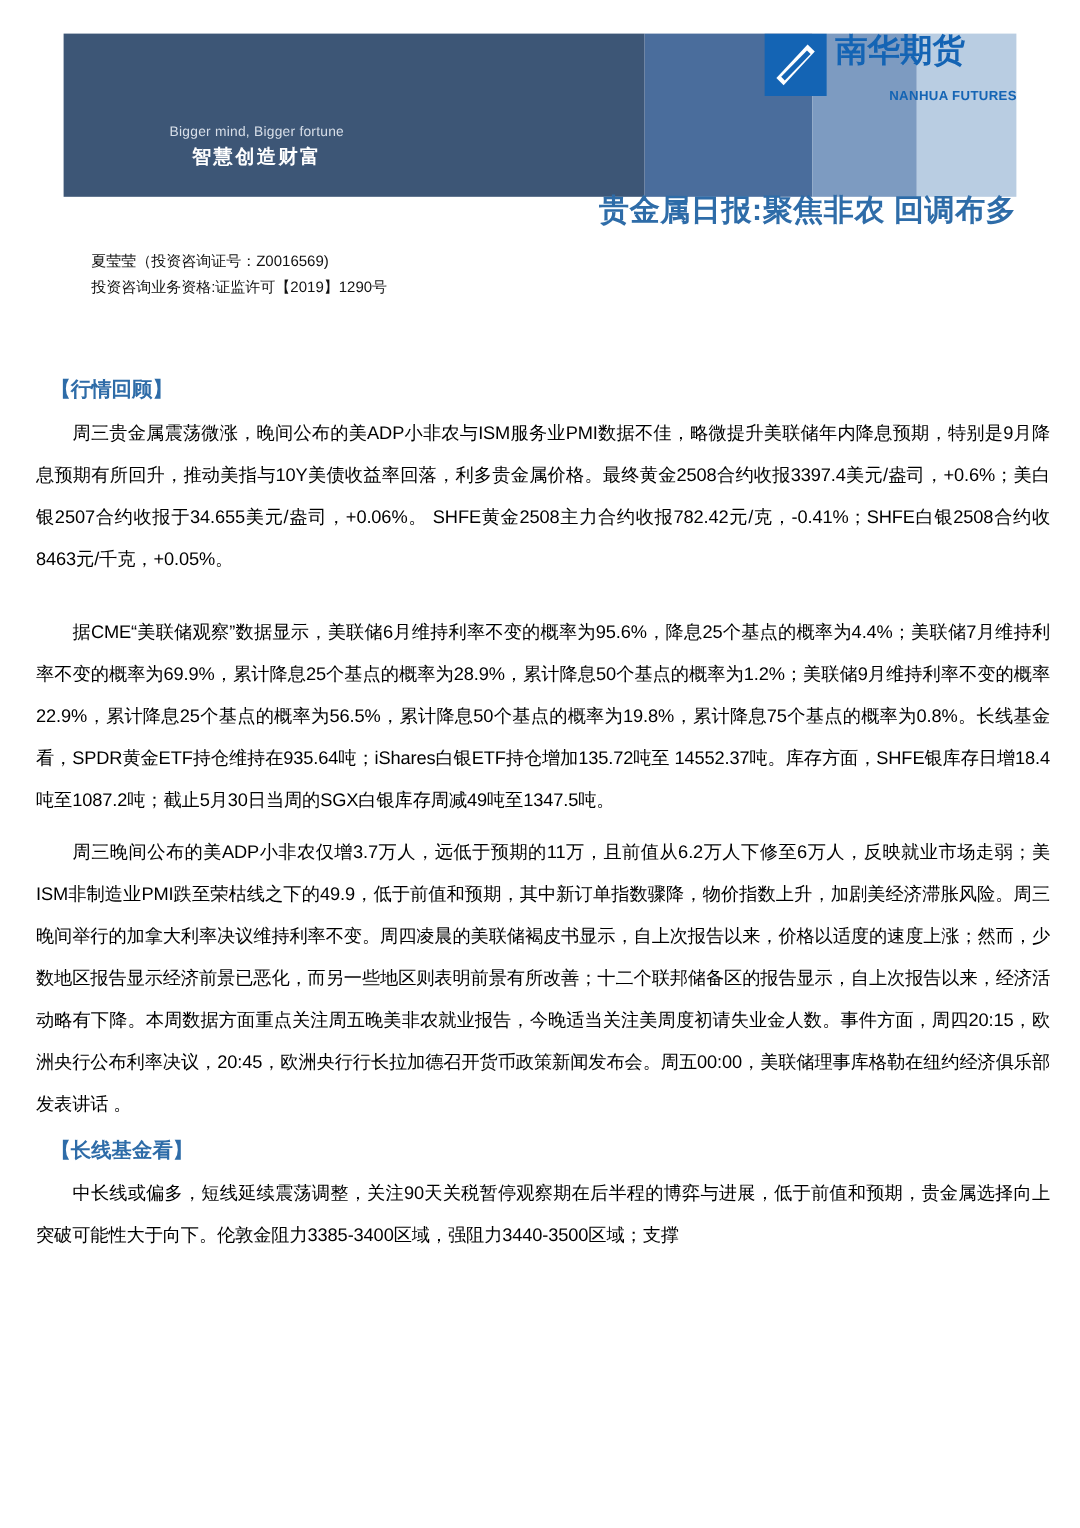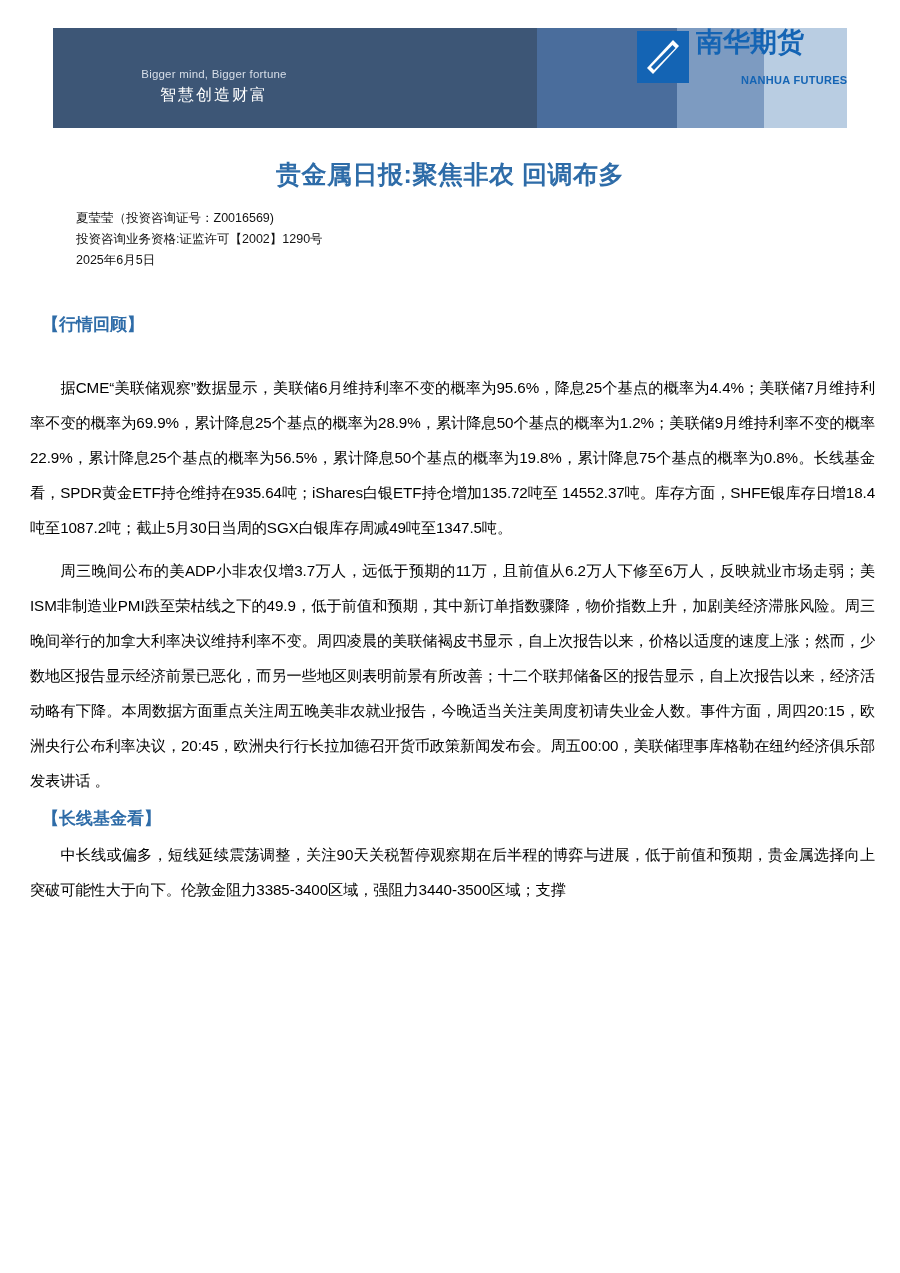--- a/index.html
+++ b/index.html
@@ -15,21 +15,21 @@
     overflow: hidden;
     position: relative;
   }
 
   
   .banner {
     position: absolute;
     left: 53px;
     top: 28px;
     width: 794px;
-    height: 100px;
+    height: 136px;
     display: flex;
     flex-direction: row;
   }
   .band {
     height: 100%;
   }
   .band-1 { width: 484px; background: #3d5676; position: relative; }
   .band-2 { width: 140px; background: #4a6d9c; }
   .band-3 { width: 87px;  background: #7d9bc1; }
   .band-4 { width: 83px;  background: #b9cde2; }
@@ -44,34 +44,33 @@
   .slogan-en {
     color: #d7dee8;
     font-size: 11.5px;
     letter-spacing: 0.2px;
     line-height: 1.4;
     white-space: nowrap;
   }
   .slogan-cn {
     color: #ffffff;
     font-size: 16px;
-    font-weight: normal;
+    font-weight: bold;
     letter-spacing: 2px;
     margin-top: 3px;
     white-space: nowrap;
   }
 
   
   .logo {
     position: absolute;
     left: 637px;
     top: 28px;
     height: 58px;
     display: flex;
-    align-items: center;
     gap: 7px;
     z-index: 5;
   }
   .logo-mark {
     width: 52px;
     height: 52px;
     flex: 0 0 auto;
   }
   .logo-text {
     display: flex;
@@ -96,21 +95,21 @@
     white-space: nowrap;
     padding-left: 45px;
   }
 
   
   .doc-title {
     position: absolute;
     left: 53px;
     top: 158px;
     width: 794px;
-    text-align: center;
+    text-align: right;
     font-size: 25px;
     font-weight: bold;
     color: #2e6ca8;
     letter-spacing: 0.5px;
     white-space: nowrap;
   }
 
   
   .meta {
     position: absolute;
@@ -177,28 +176,28 @@
   <div class="logo-text">
     <div class="logo-cn">南华期货</div>
     <div class="logo-en">NANHUA FUTURES</div>
   </div>
 </div>
 
 <div class="doc-title">贵金属日报:聚焦非农 回调布多</div>
 
 <div class="meta">
   <div>夏莹莹（投资咨询证号：Z0016569)</div>
-  <div>投资咨询业务资格:证监许可【2002】1290号</div>
-  <div>2025年6月5日</div>
+  <div>投资咨询业务资格:证监许可【2019】1290号</div>
 </div>
 
 <div class="content">
 
   <div class="section">
     <div class="sec-head">【行情回顾】</div>
+    <p class="sec-body">周三贵金属震荡微涨，晚间公布的美ADP小非农与ISM服务业PMI数据不佳，略微提升美联储年内降息预期，特别是9月降息预期有所回升，推动美指与10Y美债收益率回落，利多贵金属价格。最终黄金2508合约收报3397.4美元/盎司，+0.6%；美白银2507合约收报于34.655美元/盎司，+0.06%。 SHFE黄金2508主力合约收报782.42元/克，-0.41%；SHFE白银2508合约收8463元/千克，+0.05%。</p>
   </div>
   <div class="gap-lg"></div>
 
   <div class="section">
     <p class="sec-body">据CME“美联储观察”数据显示，美联储6月维持利率不变的概率为95.6%，降息25个基点的概率为4.4%；美联储7月维持利率不变的概率为69.9%，累计降息25个基点的概率为28.9%，累计降息50个基点的概率为1.2%；美联储9月维持利率不变的概率22.9%，累计降息25个基点的概率为56.5%，累计降息50个基点的概率为19.8%，累计降息75个基点的概率为0.8%。长线基金看，SPDR黄金ETF持仓维持在935.64吨；iShares白银ETF持仓增加135.72吨至 14552.37吨。库存方面，SHFE银库存日增18.4吨至1087.2吨；截止5月30日当周的SGX白银库存周减49吨至1347.5吨。</p>
   </div>
   <div class="gap-sm"></div>
 
   <div class="section">
     <p class="sec-body">周三晚间公布的美ADP小非农仅增3.7万人，远低于预期的11万，且前值从6.2万人下修至6万人，反映就业市场走弱；美ISM非制造业PMI跌至荣枯线之下的49.9，低于前值和预期，其中新订单指数骤降，物价指数上升，加剧美经济滞胀风险。周三晚间举行的加拿大利率决议维持利率不变。周四凌晨的美联储褐皮书显示，自上次报告以来，价格以适度的速度上涨；然而，少数地区报告显示经济前景已恶化，而另一些地区则表明前景有所改善；十二个联邦储备区的报告显示，自上次报告以来，经济活动略有下降。本周数据方面重点关注周五晚美非农就业报告，今晚适当关注美周度初请失业金人数。事件方面，周四20:15，欧洲央行公布利率决议，20:45，欧洲央行行长拉加德召开货币政策新闻发布会。周五00:00，美联储理事库格勒在纽约经济俱乐部发表讲话 。</p>

